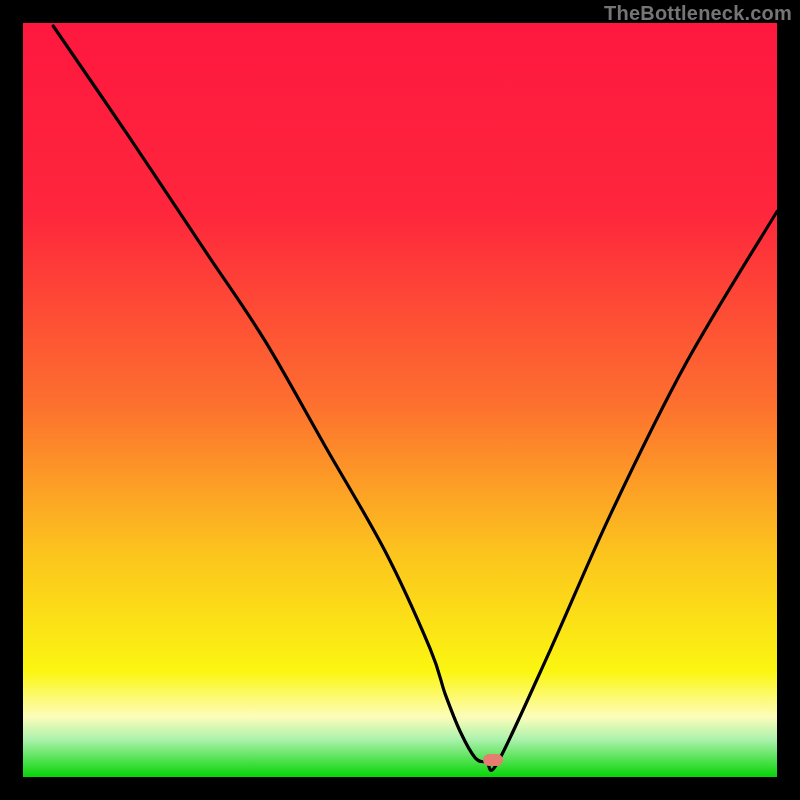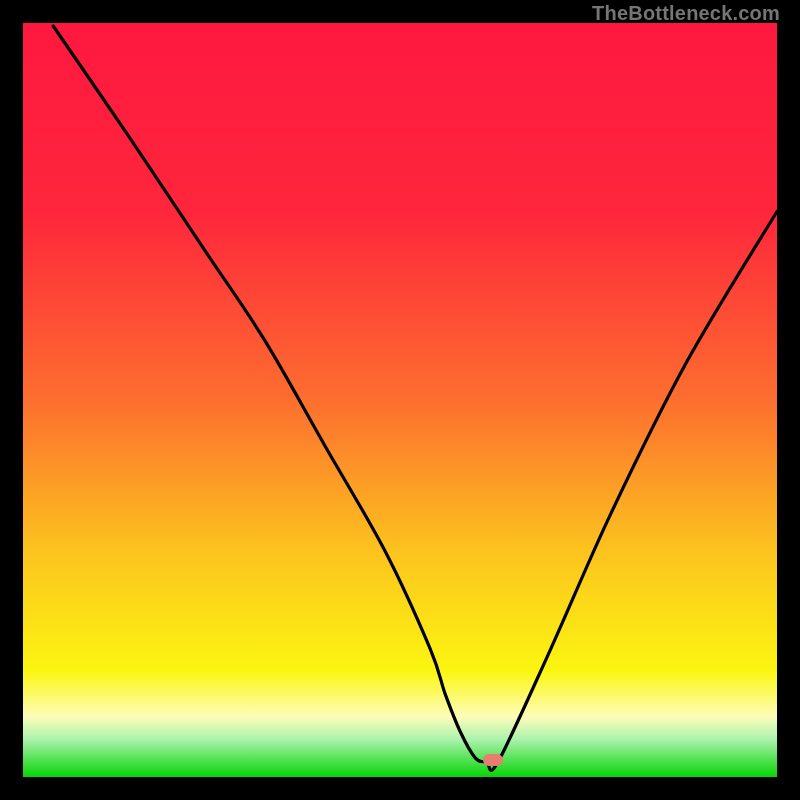--- a/index.html
+++ b/index.html
@@ -36,21 +36,21 @@
   .curve-svg {
     position: absolute;
     left: 0;
     top: 0;
     width: 754px;
     height: 754px;
   }
   .watermark {
     position: absolute;
     top: 2px;
-    right: 20px;
+    right: 8px;
     font-family: Arial, Helvetica, sans-serif;
     font-size: 20px;
     font-weight: bold;
     color: #757575;
     letter-spacing: 0.2px;
   }
   .marker {
     position: absolute;
     width: 20px;
     height: 12px;

